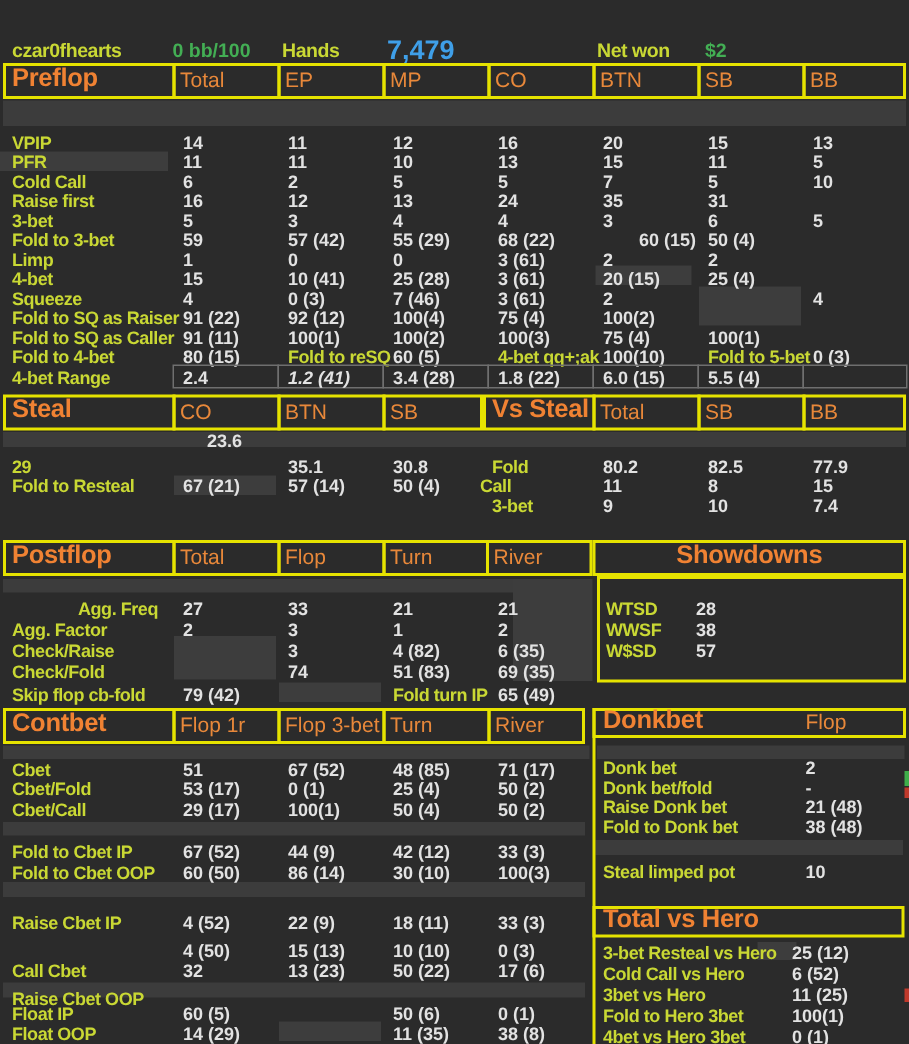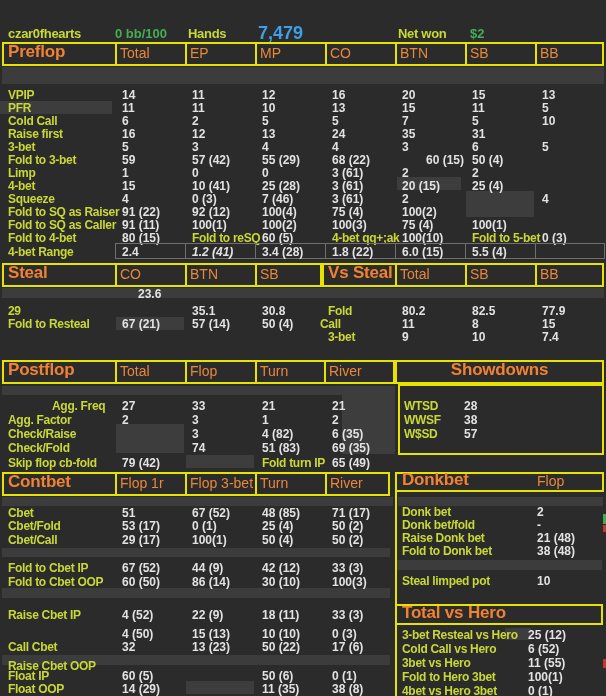--- a/index.html
+++ b/index.html
@@ -329,19 +329,19 @@
       <span class="abs val" style="position:absolute;left:537px;top:545px;white-space:nowrap;line-height:13px;">38 (48)</span>
       <span class="abs lbl" style="position:absolute;left:402px;top:575px;white-space:nowrap;line-height:13px;">Steal limped pot</span>
       <span class="abs val" style="position:absolute;left:537px;top:575px;white-space:nowrap;line-height:13px;">10</span>
       <div class="hbox" style="left:395px;top:604px;width:208px;height:21px;"></div>
       <span class="abs sec-title" style="position:absolute;left:402px;top:606px;white-space:nowrap;line-height:13px;text-align:center;">Total vs Hero</span>
       <span class="abs lbl" style="position:absolute;left:402px;top:629px;white-space:nowrap;line-height:13px;">3-bet Resteal vs Hero</span>
       <span class="abs val" style="position:absolute;left:528px;top:629px;white-space:nowrap;line-height:13px;">25 (12)</span>
       <span class="abs lbl" style="position:absolute;left:402px;top:643px;white-space:nowrap;line-height:13px;">Cold Call vs Hero</span>
       <span class="abs val" style="position:absolute;left:528px;top:643px;white-space:nowrap;line-height:13px;">6 (52)</span>
       <span class="abs lbl" style="position:absolute;left:402px;top:657px;white-space:nowrap;line-height:13px;">3bet vs Hero</span>
-      <span class="abs val" style="position:absolute;left:528px;top:657px;white-space:nowrap;line-height:13px;">11 (55)</span>
+      <span class="abs val" style="position:absolute;left:528px;top:657px;white-space:nowrap;line-height:13px;">11 (25)</span>
       <span class="abs lbl" style="position:absolute;left:402px;top:671px;white-space:nowrap;line-height:13px;">Fold to Hero 3bet</span>
       <span class="abs val" style="position:absolute;left:528px;top:671px;white-space:nowrap;line-height:13px;">100(1)</span>
       <span class="abs lbl" style="position:absolute;left:402px;top:685px;white-space:nowrap;line-height:13px;">4bet vs Hero 3bet</span>
       <span class="abs val" style="position:absolute;left:528px;top:685px;white-space:nowrap;line-height:13px;">0 (1)</span>
     </div>
 </div>
 
 </body></html>

